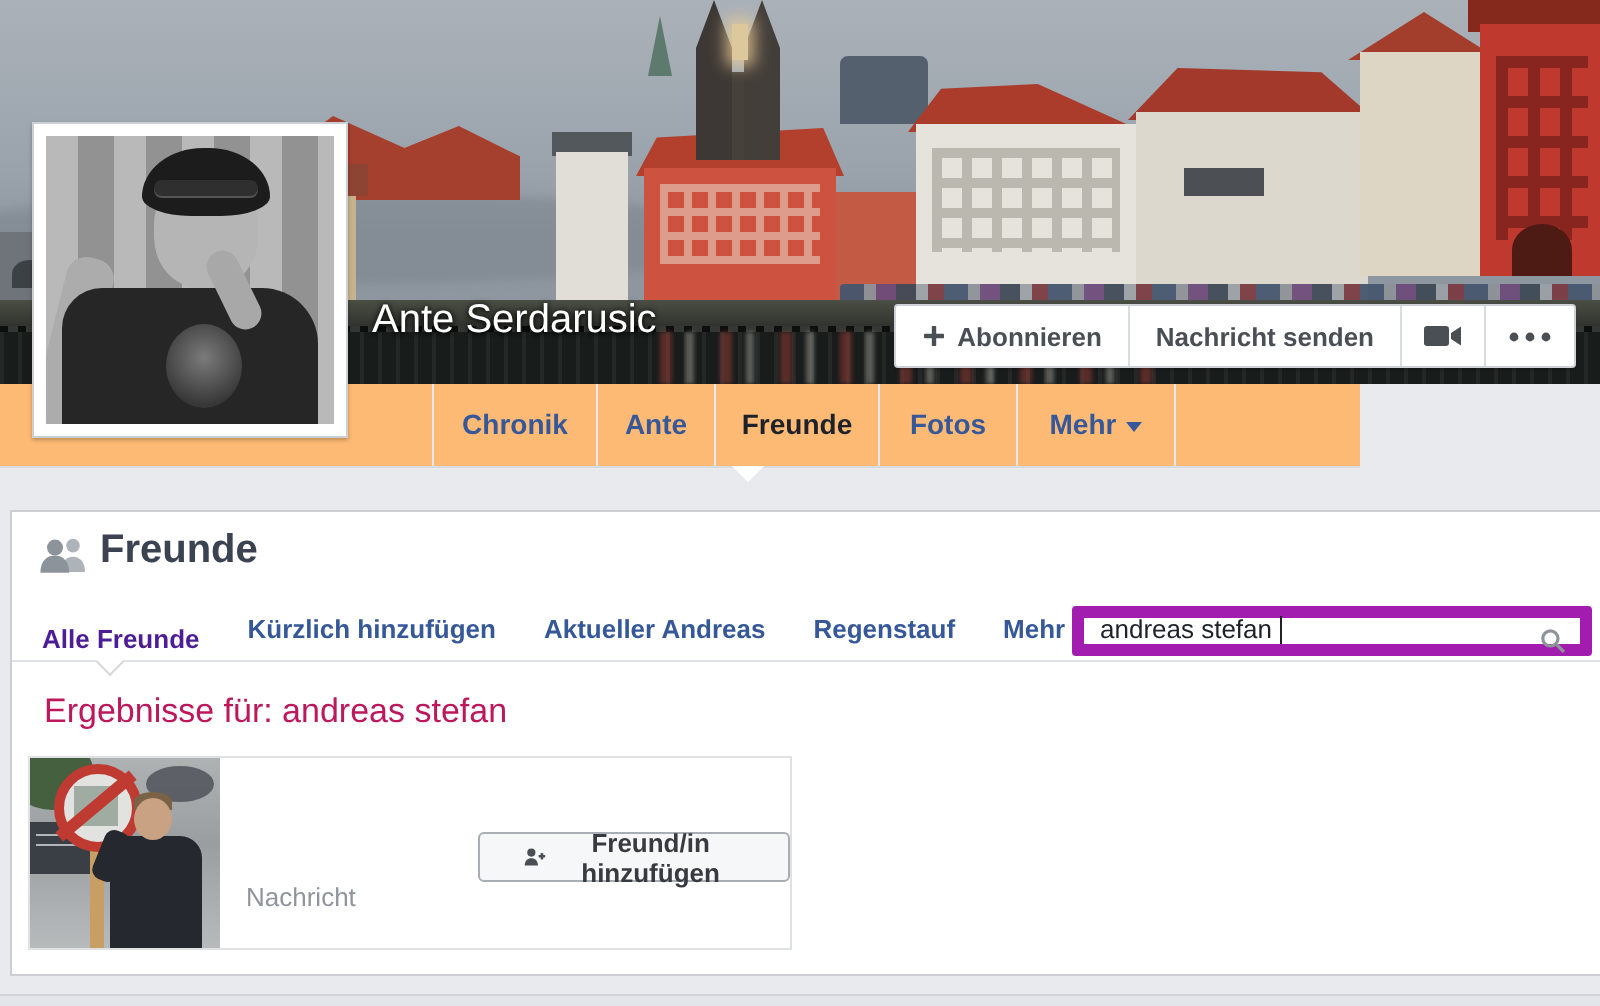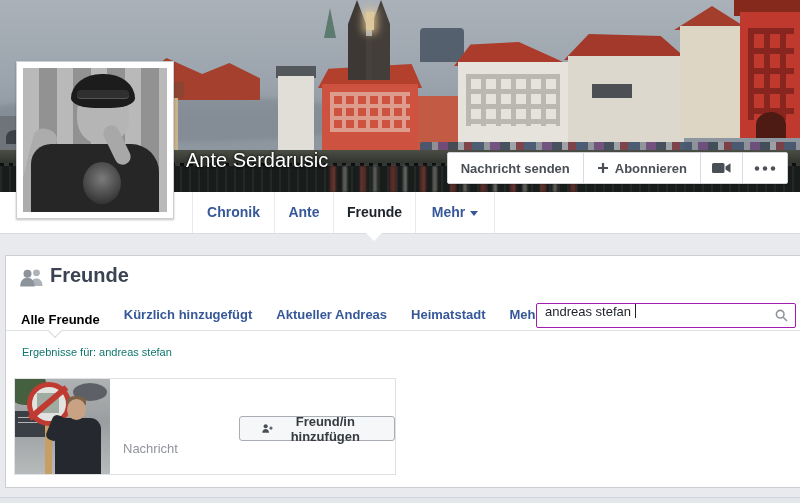--- a/index.html
+++ b/index.html
@@ -75,52 +75,52 @@
   .pp-art *{position:absolute;}
   .pp-arm-l{left:2px;top:60px;width:24px;height:86px;background:#acacac;border-radius:10px;transform:rotate(14deg);}
   .pp-torso{left:8px;top:76px;width:128px;height:70px;background:#262626;border-radius:20px 28px 0 0;}
   .pp-skull{left:60px;top:94px;width:38px;height:42px;background:radial-gradient(circle at 50% 40%,#8a8a8a,#3a3a3a 75%);border-radius:50%;opacity:.85;}
   .pp-head{left:54px;top:18px;width:52px;height:58px;background:#b5b5b5;border-radius:46% 46% 44% 44%;}
   .pp-cap{left:48px;top:6px;width:64px;height:34px;background:#1c1c1c;border-radius:50% 50% 40% 40%/75% 75% 30% 30%;}
   .pp-glasses{left:54px;top:22px;width:52px;height:8px;background:#2f2f2f;border-radius:4px;box-shadow:0 1px 0 rgba(255,255,255,.25);}
   .pp-hand{left:86px;top:56px;width:16px;height:42px;background:#a8a8a8;border-radius:8px;transform:rotate(-26deg);}
 
   
-  .tabstrip{position:absolute;left:0;top:192px;width:800px;height:41px;background:#ffffff;box-shadow:0 1px 0 #d8dbe0;z-index:4;}
+  .tabstrip{position:absolute;left:0;top:192px;width:656px;height:41px;background:#fdba74;box-shadow:0 1px 0 #d8dbe0;z-index:4;padding-left:24px;}
   .tabs{display:flex;margin-left:192px;height:41px;}
   .tab{box-sizing:border-box;border-left:1px solid #e7e9ec;height:41px;line-height:41px;text-align:center;
        font-size:14px;font-weight:bold;color:#365899;cursor:pointer;}
   .tab.last{border-right:1px solid #e7e9ec;}
   .tab.active{color:#1d2129;}
   .t1{width:82px;}.t2{width:59px;}.t3{width:82px;}.t4{width:69px;}.t5{width:80px;}
   .caret-down{display:inline-block;width:0;height:0;border-left:4px solid transparent;border-right:4px solid transparent;
        border-top:5px solid #365899;margin-left:5px;vertical-align:middle;}
   .tab-notch{position:absolute;left:366px;top:233px;width:0;height:0;z-index:5;
        border-left:8px solid transparent;border-right:8px solid transparent;border-top:8px solid #fff;}
 
   
   .friends-card{position:absolute;left:5px;top:255px;width:815px;height:233px;background:#fff;
        border:1px solid #ccced3;box-sizing:border-box;}
   .fr-icon{position:absolute;left:13px;top:11px;}
   .fr-title{position:absolute;left:44px;top:8px;font-size:20px;font-weight:bold;color:#3b4252;}
 
   .filter-row{position:absolute;left:0;top:41px;width:100%;height:34px;border-bottom:1px solid #dfe2e6;box-sizing:border-box;}
   .filters{display:flex;gap:24px;padding-left:15px;height:34px;align-items:center;}
   .filter{font-size:13px;font-weight:bold;color:#365899;cursor:pointer;white-space:nowrap;}
-  .filter.active{color:#000000;margin-top:10px;}
+  .filter.active{color:#4c1d95;margin-top:10px;}
   .filter-notch{position:absolute;left:44px;top:70px;width:9px;height:9px;background:#fff;
        border-right:1px solid #d5d8dd;border-bottom:1px solid #d5d8dd;transform:rotate(45deg);z-index:2;}
 
   .search-box{position:absolute;left:530px;top:6px;width:260px;height:25px;box-sizing:border-box;
-       border:1px solid #a21caf;border-radius:2px;background:#fff;display:flex;align-items:flex-start;padding:0 26px 0 8px;cursor:text;}
+       border:6px solid #a21caf;border-radius:2px;background:#fff;display:flex;align-items:flex-end;padding:0 26px 0 8px;cursor:text;}
   .search-box .sv{font-size:13px;color:#1d2129;white-space:nowrap;}
   .search-box .cursorbar{width:1px;height:14px;background:#222;margin-left:4px;}
   .search-box .mag{position:absolute;right:7px;top:5px;}
 
-  .results-label{position:absolute;left:16px;top:90px;font-size:11px;color:#0f766e;}
+  .results-label{position:absolute;left:16px;top:90px;font-size:17px;color:#be185d;}
 
   .result-card{position:absolute;left:8px;top:122px;width:382px;height:97px;background:#fff;
        border:1px solid #dfe1e5;box-sizing:border-box;}
   .friend-photo{position:absolute;left:0;top:0;width:95px;height:95px;overflow:hidden;cursor:pointer;
        background:linear-gradient(180deg,#aeb2b3 0%,#9a9ea0 45%,#b7bbbc 100%);}
   .friend-photo *{position:absolute;}
   .fp-foliage{left:-10px;top:-10px;width:42px;height:36px;background:#44603f;border-radius:50%;}
   .fp-umbrella{left:58px;top:4px;width:34px;height:18px;background:#4a4e55;border-radius:50%;opacity:.8;}
   .fp-banner{left:0;top:32px;width:34px;height:26px;background:#3a3f45;}
   .fp-bannertxt{left:3px;top:38px;width:28px;height:10px;
@@ -186,28 +186,28 @@
       <div class="c-posts"></div>
     <div class="c-water"></div>
       <div class="c-water-tex"></div>
       <div class="c-refl"></div>
   </div>
 
   <div class="profile-name">Ante Serdarusic</div>
 
   <div class="action-bar">
     <button class="ab-btn">
-      <span>Nachricht senden</span>
-    </button>
-    <button class="ab-btn">
       <svg width="12" height="12" viewBox="0 0 12 12" fill="#4a4e55">
           <rect x="4.9" y="1" width="2.2" height="10" rx="0.4"></rect>
           <rect x="1" y="4.9" width="10" height="2.2" rx="0.4"></rect>
         </svg>
       <span>Abonnieren</span>
+    </button>
+    <button class="ab-btn">
+      <span>Nachricht senden</span>
     </button>
     <button class="ab-btn icon-only">
       <svg width="19" height="12" viewBox="0 0 19 12" fill="#4a4e55">
           <rect x="0" y="1" width="12.5" height="10" rx="1.6"></rect>
           <path d="M13.5 4.5 L18.5 1.2 V10.8 L13.5 7.5 Z"></path>
         </svg>
     </button>
     <button class="ab-btn icon-only">
       <svg width="22" height="5" viewBox="0 0 22 5" fill="#4a4e55">
           <circle cx="3" cy="2.5" r="2.2"></circle>
@@ -227,20 +227,21 @@
       <div class="pp-glasses"></div>
       <div class="pp-hand"></div>
     </div>
   </div>
 
   <div class="tabstrip">
     <div class="tabs">
       <div class="tab t1">Chronik</div>
       <div class="tab t2">Ante</div>
       <div class="tab t3 active">Freunde</div>
+      <div class="tab t4">Fotos</div>
       <div class="tab t5 last"><span>Mehr</span><span class="caret-down"></span></div>
     </div>
   </div>
   <div class="tab-notch"></div>
 
   <div class="friends-card">
     <svg class="fr-icon" width="26" height="20" viewBox="0 0 26 20">
       <g fill="#aeb3ba">
           <circle cx="17.5" cy="5.8" r="3.4"></circle>
           <path d="M11.5 19c0-5 2.6-7.6 6-7.6s6 2.6 6 7.6z"></path>
@@ -248,23 +249,23 @@
       <g fill="#8d939b">
           <circle cx="8.5" cy="6.8" r="4"></circle>
           <path d="M1.2 19.4c0-5.6 3-8.6 7.2-8.6s7.2 3 7.2 8.6z"></path>
         </g>
     </svg>
     <div class="fr-title">Freunde</div>
 
     <div class="filter-row">
       <div class="filters">
         <div class="filter active">Alle Freunde</div>
-        <div class="filter">Kürzlich hinzugefügt</div>
+        <div class="filter">Kürzlich hinzufügen</div>
         <div class="filter">Aktueller Andreas</div>
-        <div class="filter">Heimatstadt</div>
+        <div class="filter">Regenstauf</div>
         <div class="filter">Mehr</div>
       </div>
       <div class="search-box">
         <span class="sv">andreas stefan</span>
         <span class="cursorbar"></span>
         <svg class="mag" width="13" height="13" viewBox="0 0 13 13" fill="none" stroke="#8f939b" stroke-width="1.6">
           <circle cx="5.2" cy="5.2" r="3.8"></circle>
             <line x1="8.2" y1="8.2" x2="12" y2="12"></line>
         </svg>
       </div>

